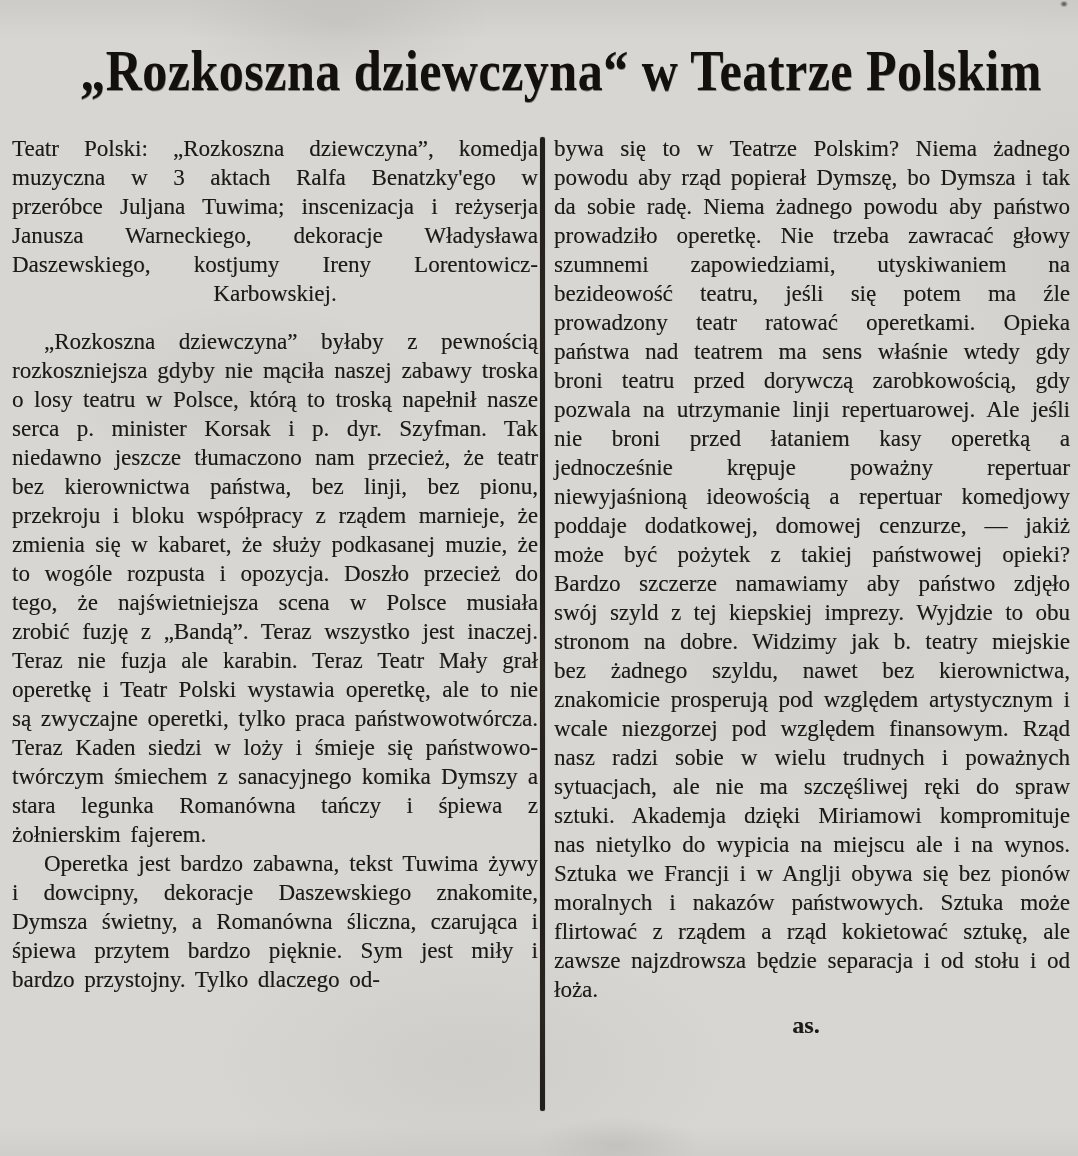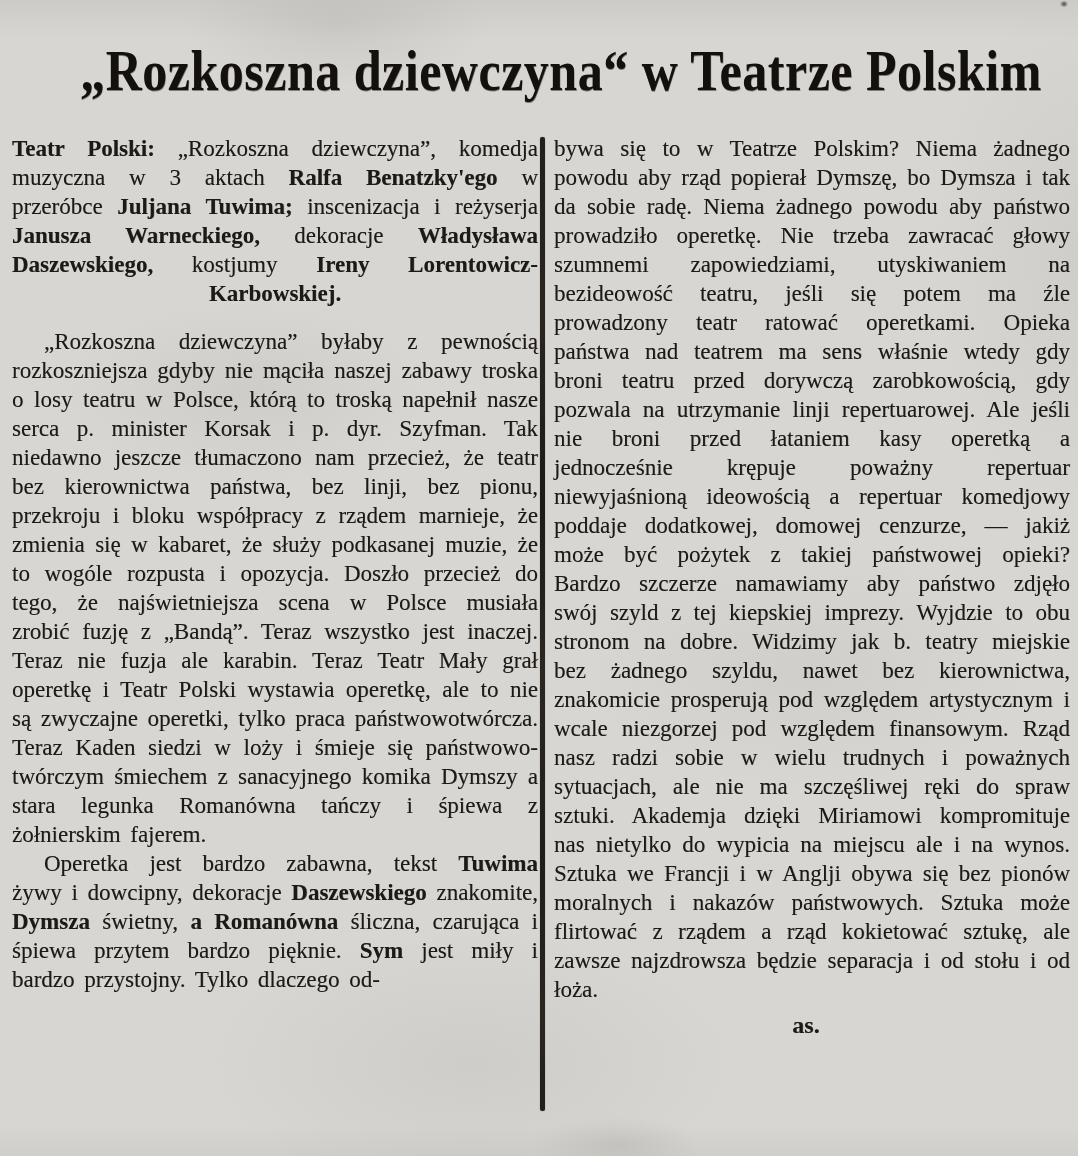--- a/index.html
+++ b/index.html
@@ -55,21 +55,21 @@
       #201c18 74%, #2a251f 90%, #221e1a 100%);
     border-radius:2px;
     box-shadow:0 0 1px rgba(30,26,22,0.6);
   }
   p { margin:0; }
   .lede {
     text-align:justify;
     text-align-last:center;
     margin-bottom:19px;
   }
-  .b { font-weight:bold; }
+  .b { font-weight:normal; }
   .indent { text-indent:32px; }
   .signature {
     text-align:center;
     font-weight:bold;
     font-size:24px;
     padding-right:12px;
     margin-top:7px;
   }
 </style>
 </head>

